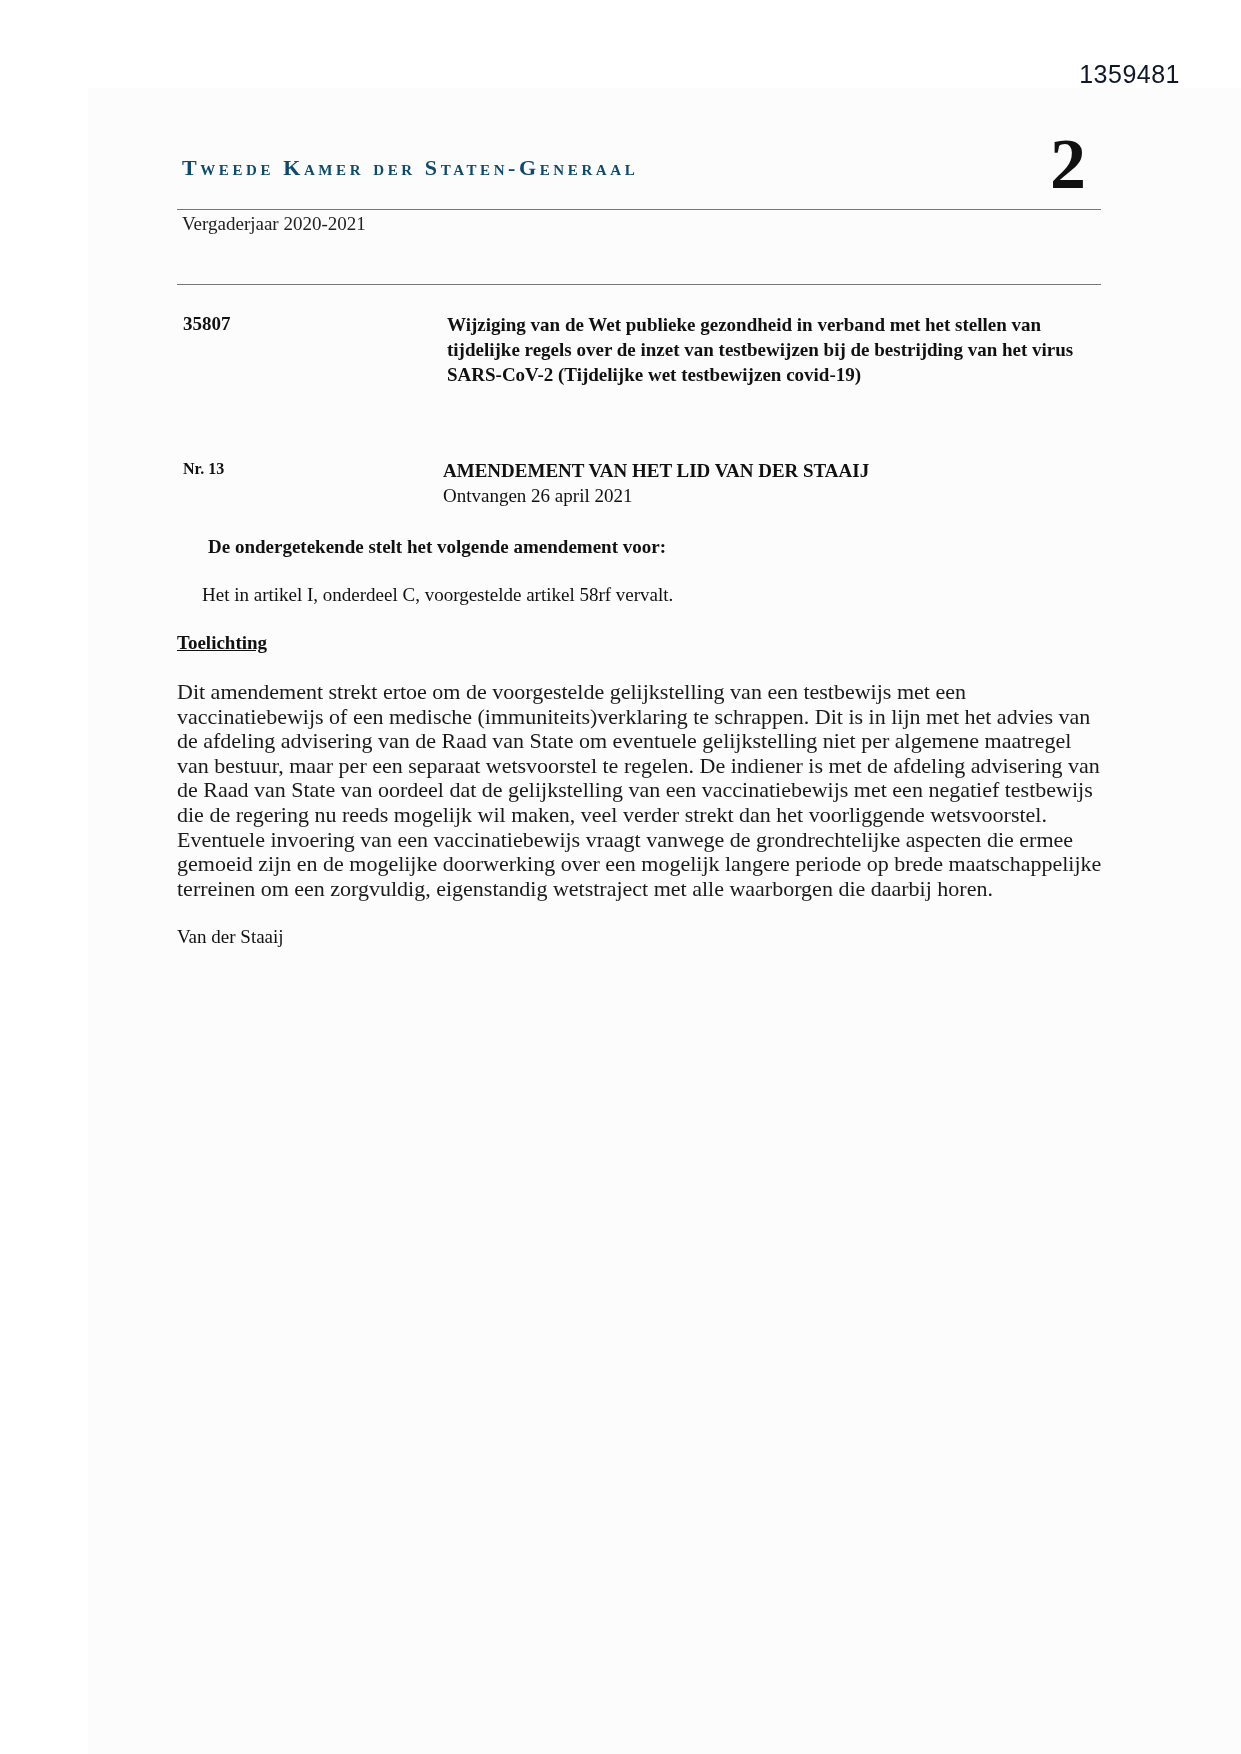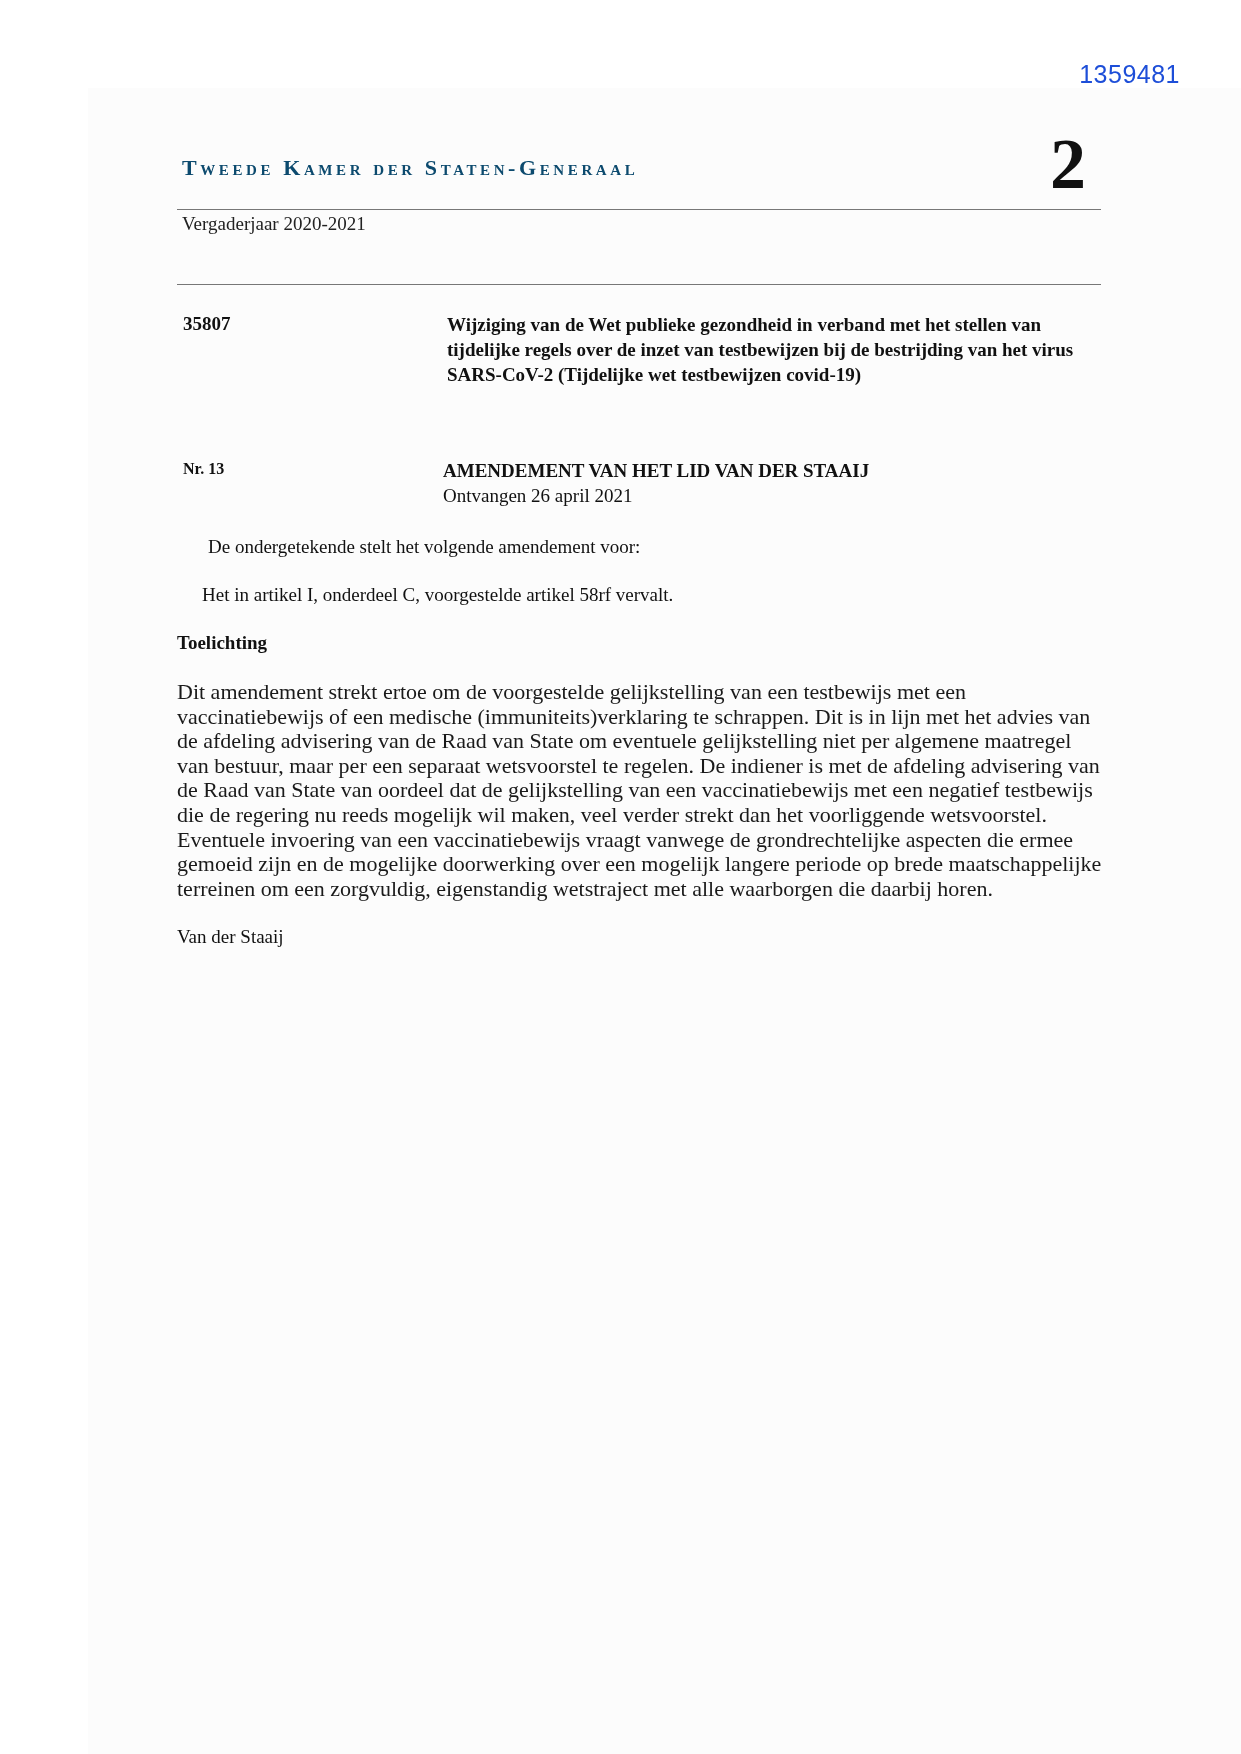--- a/index.html
+++ b/index.html
@@ -8,44 +8,44 @@
     background: #ffffff; overflow: hidden;
     font-family: "Liberation Serif", "DejaVu Serif", serif; color: #111;
   }
   .scan-area {
     position: absolute; left: 88px; top: 88px; width: 1153px; height: 1666px;
     background: #fcfcfc;
   }
   .doc-id {
     position: absolute; right: 61px; top: 60px;
     font-family: "Liberation Sans", "DejaVu Sans", sans-serif;
-    font-size: 25px; color: #1d4ed8; letter-spacing: 0.5px;
+    font-size: 25px; color: #0f172a; letter-spacing: 0.5px;
   }
   .chamber {
     position: absolute; left: 182px; top: 155px;
     font-size: 22px; font-weight: bold; letter-spacing: 3.6px;
     font-variant: small-caps; color: #0c4a6e;
   }
   .chamber-num {
     position: absolute; left: 1050px; top: 128px;
     font-size: 72px; font-weight: bold; line-height: 1;
   }
   .rule { position: absolute; left: 177px; width: 924px; height: 1px; background: #777; }
   .year { position: absolute; left: 182px; top: 213px; font-size: 19px; color: #222; }
   .bill-no { position: absolute; left: 183px; top: 313px; font-size: 19px; font-weight: bold; }
   .bill-title {
     position: absolute; left: 447px; top: 312px; width: 650px;
     font-size: 19px; font-weight: bold; line-height: 25px;
   }
   .nr { position: absolute; left: 183px; top: 460px; font-size: 16px; font-weight: bold; }
   .amend-title { position: absolute; left: 443px; top: 460px; font-size: 19px; font-weight: bold; }
   .received { position: absolute; left: 443px; top: 485px; font-size: 19px; }
-  .intro { position: absolute; left: 208px; top: 536px; font-size: 19px; }
+  .intro { position: absolute; left: 208px; top: 536px; font-size: 19px; font-weight: bold; }
   .clause { position: absolute; left: 202px; top: 584px; font-size: 19px; }
-  .section-h { position: absolute; left: 177px; top: 632px; font-size: 19px; font-weight: bold; }
+  .section-h { position: absolute; left: 177px; top: 632px; font-size: 19px; font-weight: bold; text-decoration: underline; }
   .body-text {
     position: absolute; left: 177px; top: 680px; width: 930px;
     font-size: 22px; line-height: 24.6px; color: #1a1a1a;
   }
   .signature { position: absolute; left: 177px; top: 926px; font-size: 19px; }
 </style>
 </head>
 <body>
 
 <div class="scan-area"></div>

